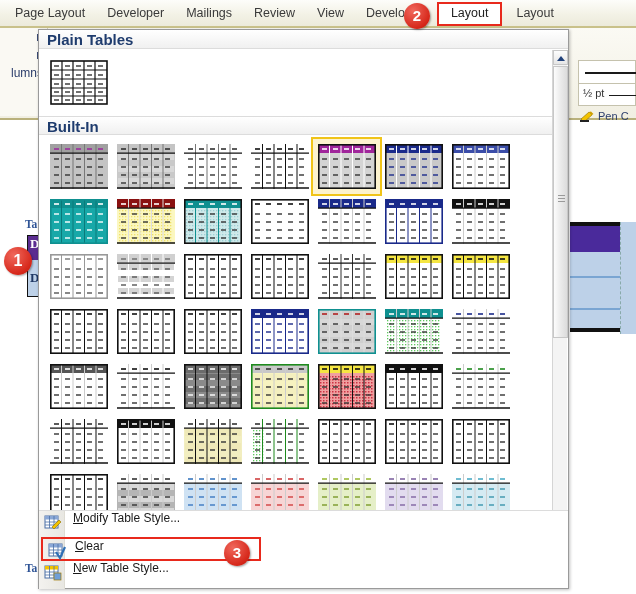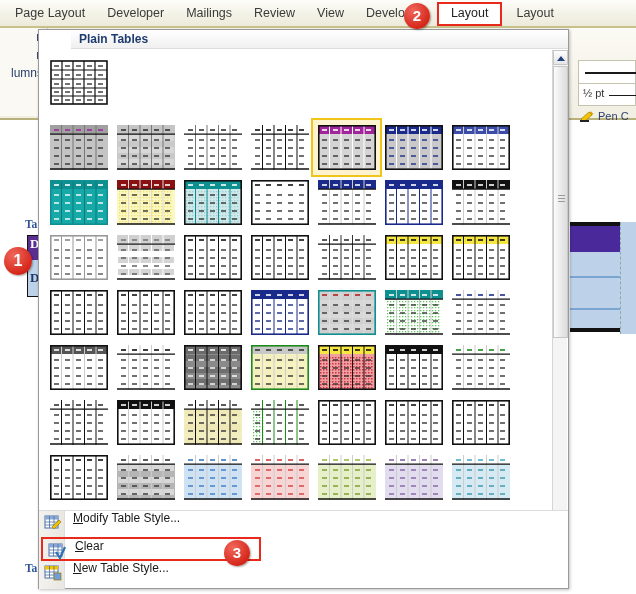--- a/index.html
+++ b/index.html
@@ -67,24 +67,23 @@
   .doc-right { position:absolute; right:0; top:0; width:66px; height:472px; }
 
   
   .popup {
     position:absolute; left:38px; top:29px; width:531px; height:560px;
     background:#ffffff; border:1px solid #9a9a9a;
     box-shadow: 1px 1px 3px rgba(0,0,0,.25);
   }
   .sec-head {
     height:19px; line-height:19px; padding-left:8px;
-    font-size:12px; font-weight:bold; color:#1f3c6e;
+    font-size:15px; font-weight:bold; color:#1f3c6e;
     background:linear-gradient(to bottom,#ffffff, #f0f0f0);
     border-bottom:1px solid #dcdcdc;
-    margin-left:32px;
   }
   .sec-head.built { border-top:1px solid #dcdcdc; }
   .gal-area { position:relative; }
   .grid { display:flex; flex-wrap:wrap; padding:4px 2px 4px 6px; }
   .cellwrap { width:67px; height:55px; display:flex; align-items:center; justify-content:center; }
   .cellwrap.sel { outline:2px solid #f0c419; background:#fdf3cf; }
 
   .thumb { width:58px; height:45px; background:#fff; position:relative; overflow:hidden; }
 
   
@@ -230,20 +229,21 @@
                 <line x1="15" y1="40" x2="20" y2="40"></line>
                 <line x1="26" y1="40" x2="31" y2="40"></line>
                 <line x1="37" y1="40" x2="42" y2="40"></line>
                 <line x1="48" y1="40" x2="53" y2="40"></line>
             </g>
           </svg>
         </div>
       </div>
     </div>
 
+    <div class="sec-head built">Built-In</div>
 
     <div class="gal-area">
       <div id="gal-grid" class="grid" style="width:512px;">
           <div class="cellwrap">
             <div class="thumb"><svg viewBox="0 0 58 45" width="58" height="45">
                 <rect x="0" y="0" width="58" height="45" fill="#c4c4c4"></rect>
                 <rect x="0" y="0" width="58" height="9" fill="#a0a0a0"></rect>
                 <line x1="4" y1="5" x2="9" y2="5" stroke="#9b2d9b" stroke-width="1.6"></line>
                 <line x1="15" y1="5" x2="20" y2="5" stroke="#9b2d9b" stroke-width="1.6"></line>
                 <line x1="26" y1="5" x2="31" y2="5" stroke="#9b2d9b" stroke-width="1.6"></line>

